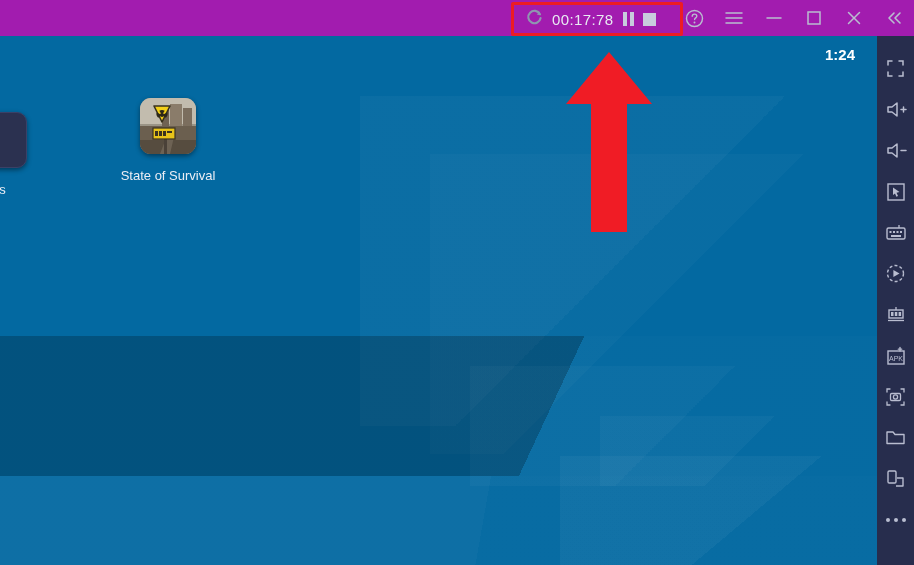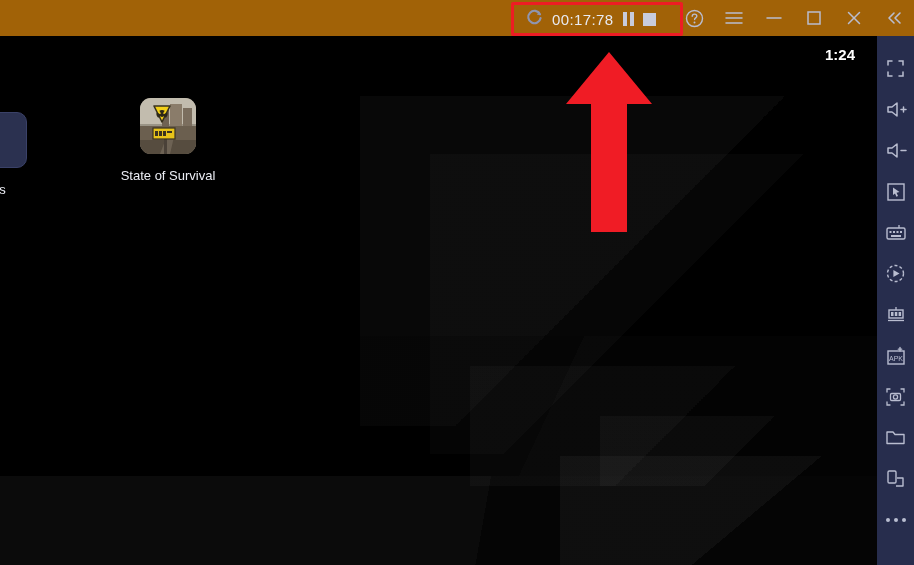--- a/index.html
+++ b/index.html
@@ -6,21 +6,21 @@
   html,body { width:914px; height:565px; overflow:hidden; }
   body {
     font-family:"Liberation Sans", sans-serif;
     background:#0a0e2a;
     position:relative;
   }
 
   
   #titlebar{
     position:absolute; top:0; left:0; width:914px; height:36px;
-    background:#a16207;
+    background:#a21caf;
     display:flex; align-items:center; justify-content:flex-end;
   }
 
   
   #rec-highlight{
     position:absolute; left:511px; top:2px; width:172px; height:34px;
     border:3px solid #ed1c24; border-radius:2px;
     pointer-events:none; z-index:40;
   }
 
@@ -41,21 +41,21 @@
   
   .win-btn{
     width:40px; height:36px; display:flex; align-items:center; justify-content:center;
     cursor:pointer;
   }
   .win-btn svg{ display:block; }
 
   
   #screen{
     position:absolute; top:36px; left:0; width:877px; height:529px;
-    background:#000000; overflow:hidden;
+    background:#0369a1; overflow:hidden;
   }
   
   .band{ position:absolute; }
   #wp1{
     left:360px; top:60px; width:520px; height:330px;
     background:linear-gradient(135deg, rgba(255,255,255,0.030) 0%, rgba(255,255,255,0.030) 50%, rgba(0,0,0,0) 50%);
     transform:skewX(0deg);
   }
   #wp2{
     left:430px; top:118px; width:447px; height:300px;

